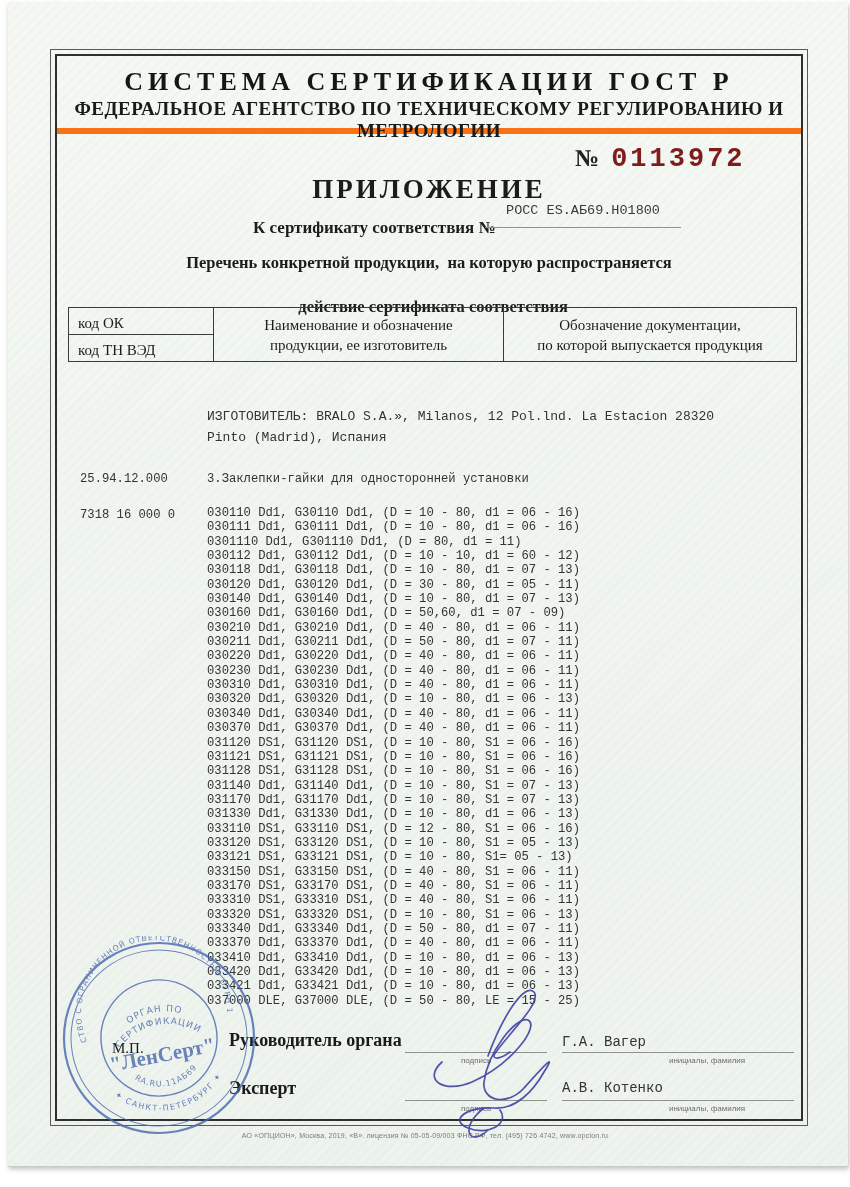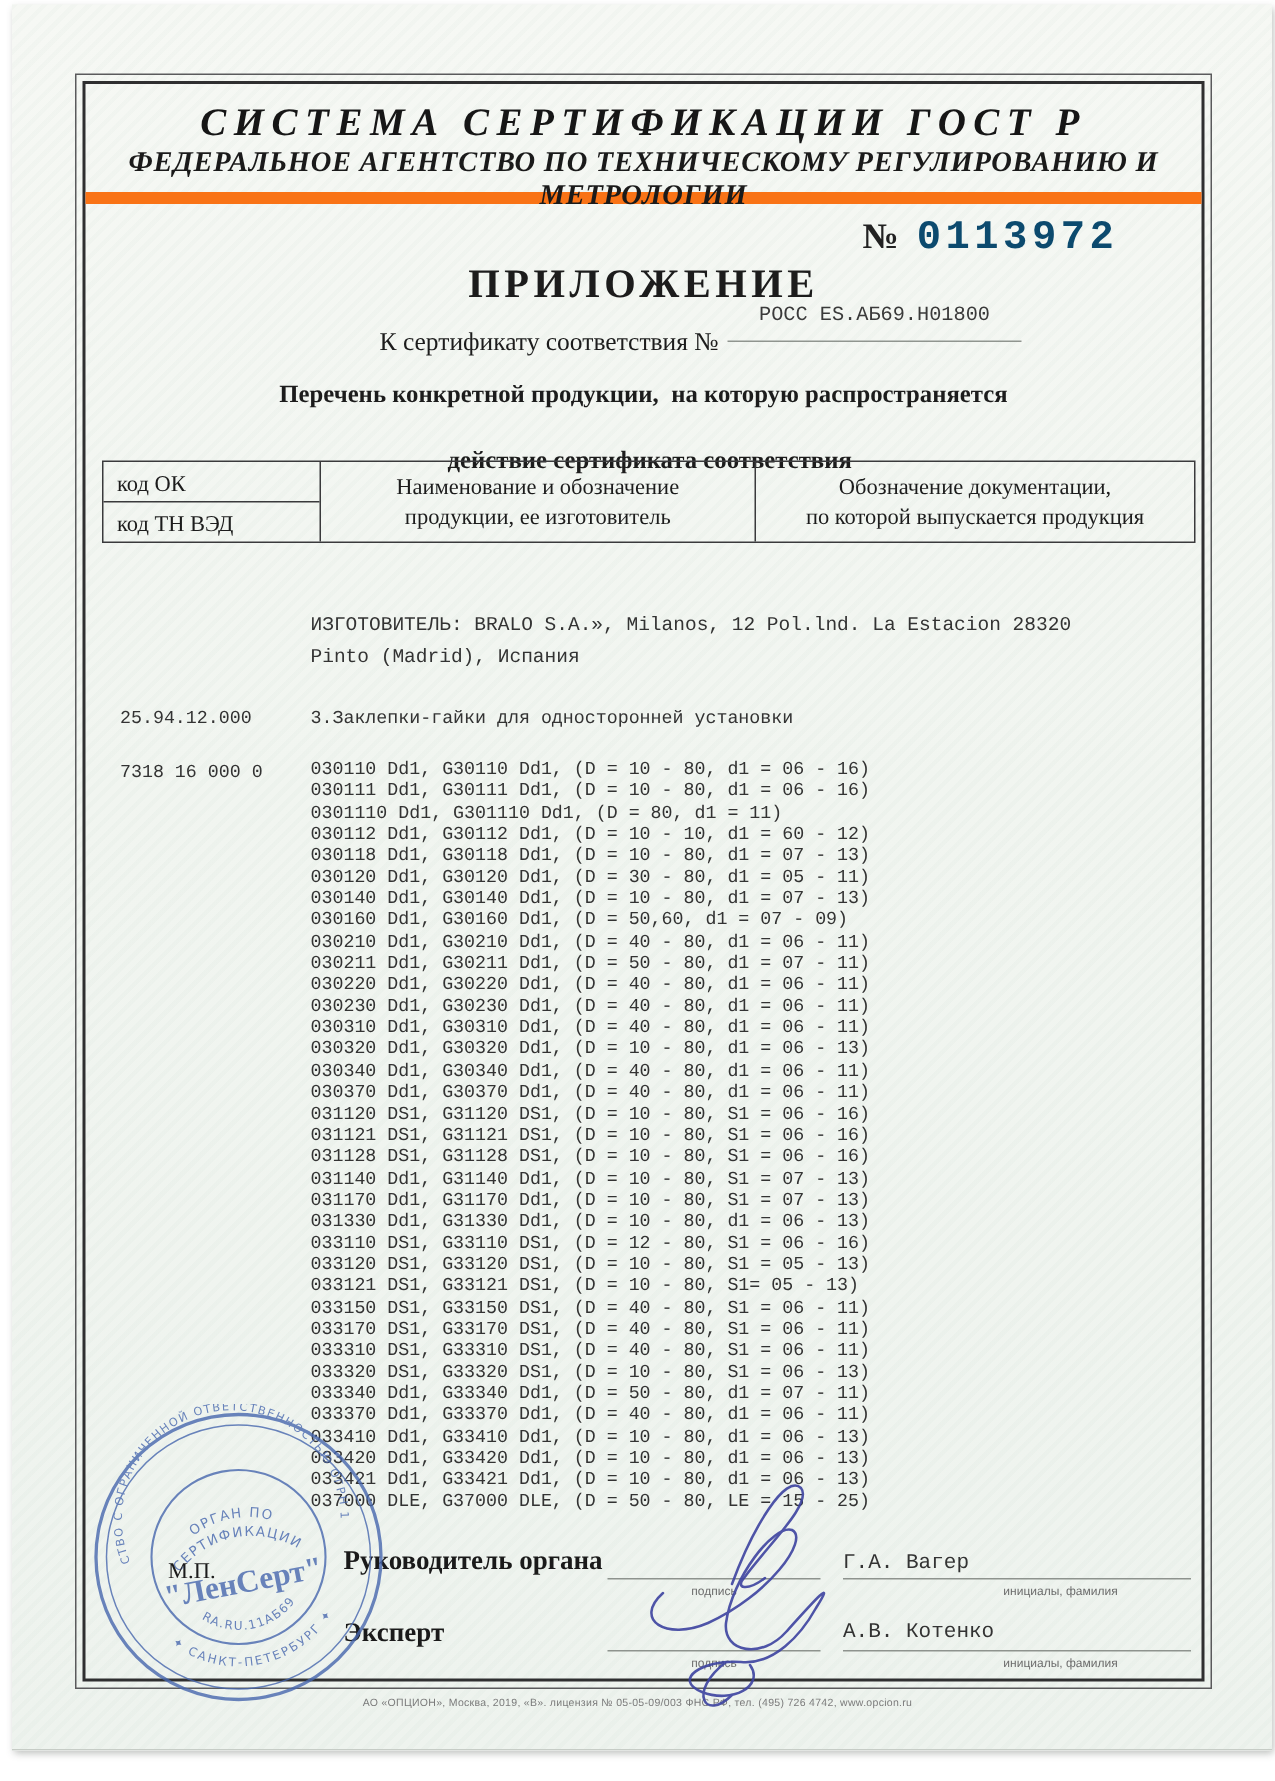--- a/index.html
+++ b/index.html
@@ -12,28 +12,28 @@
     background:
       repeating-linear-gradient(135deg, rgba(160,190,175,.05) 0 3px, rgba(255,255,255,0) 3px 7px),
       linear-gradient(180deg,#f6f8f4 0%,#f1f5f0 45%,#eef3ee 100%);
     box-shadow:1px 2px 5px rgba(60,70,60,.35);
     border-bottom:1px solid #c6ccc6;
   }
   .frame{
     position:absolute;left:55px;top:54px;width:744px;height:1063px;
     border:2px solid #2f2f30;outline:1px solid #5a5a5c;outline-offset:4px;
   }
-  .hdr{position:absolute;top:0;left:0;right:0;height:72px;border-bottom:8px solid #f97316;text-align:center;font-style:italic;}
+  .hdr{position:absolute;top:0;left:0;right:0;height:72px;border-bottom:6px solid #f97316;text-align:center;}
   .sys-title{margin-top:11px;font-size:26px;font-weight:bold;letter-spacing:5px;color:#161616;}
   .agency{margin-top:1px;font-size:19px;font-weight:bold;letter-spacing:.5px;color:#1a1a1a;}
   .number-block{position:absolute;top:88px;left:518px;white-space:nowrap;}
   .num-sign{font-size:24px;font-weight:bold;color:#222;}
   .num-red{font-family:"Liberation Mono", monospace;font-size:27px;letter-spacing:3px;margin-left:8px;font-weight:bold;}
   .appendix{position:absolute;top:118px;left:0;right:0;text-align:center;font-size:27px;font-weight:bold;letter-spacing:3px;}
-  .cert-label{position:absolute;top:162px;left:196px;font-size:17px;font-weight:normal;}
+  .cert-label{position:absolute;top:162px;left:196px;font-size:17px;font-weight:bold;}
   .cert-no{
     position:absolute;top:147px;left:428px;width:196px;text-align:center;
     font-family:"Liberation Mono", monospace;font-size:13.5px;color:#3a3a3a;
     padding-bottom:9px;border-bottom:1.5px solid #90958f;
   }
   .subtitle{position:absolute;top:196px;left:0;right:0;text-align:center;font-size:16.5px;font-weight:bold;line-height:22px;white-space:pre-wrap;}
   .tbl{position:absolute;top:251px;left:11px;width:729px;height:55px;border:1.5px solid #3a3a3c;display:flex;box-sizing:border-box;}
   .tbl .c1{width:144px;border-right:1px solid #3a3a3c;display:flex;flex-direction:column;}
   .tbl .c1 > div{flex:1;padding:7px 4px 0 9px;font-size:15px;}
   .tbl .c1 .c1a{border-bottom:1px solid #3a3a3c;}
@@ -62,21 +62,21 @@
 
 <div class="frame">
 
   <div class="hdr">
     <div class="sys-title">СИСТЕМА СЕРТИФИКАЦИИ ГОСТ Р</div>
     <div class="agency">ФЕДЕРАЛЬНОЕ АГЕНТСТВО ПО ТЕХНИЧЕСКОМУ РЕГУЛИРОВАНИЮ И МЕТРОЛОГИИ</div>
   </div>
 
   <div class="number-block">
     <span class="num-sign">№</span>
-    <span class="num-red" style="color:#0c4a6e;">0113972</span>
+    <span class="num-red" style="color:#7f1d1d;">0113972</span>
   </div>
 
   <div class="appendix">ПРИЛОЖЕНИЕ</div>
 
   <div class="cert-label">К сертификату соответствия №</div>
   <div class="cert-no">РОСС ES.АБ69.Н01800</div>
 
   <div class="subtitle"><span>Перечень конкретной продукции,  на которую распространяется</span><br>
   <span>действие сертификата соответствия</span></div>
 

